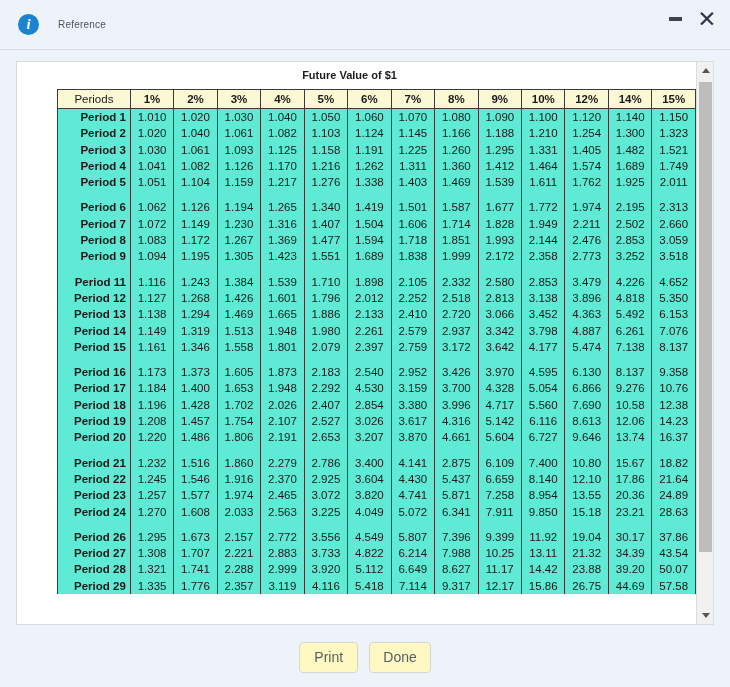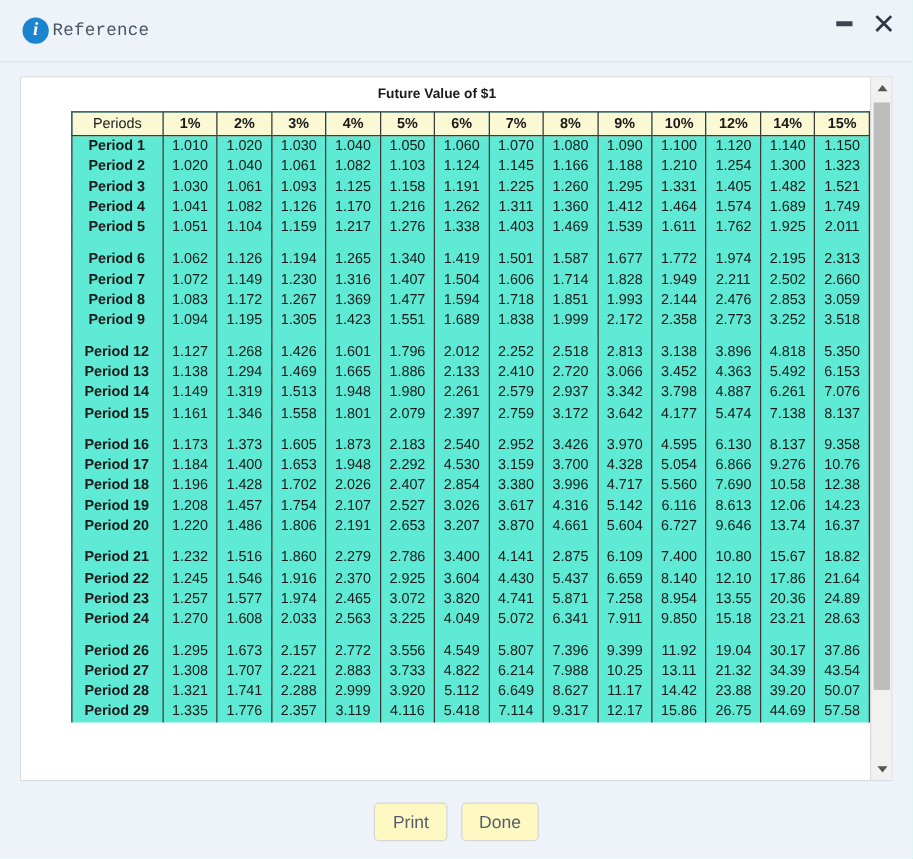--- a/index.html
+++ b/index.html
@@ -38,25 +38,24 @@
     color: #ffffff;
     font-family: "Liberation Serif", serif;
     font-size: 15px;
     font-weight: bold;
     font-style: italic;
     line-height: 21px;
     text-align: center;
     flex: 0 0 21px;
   }
   #window-title {
-    margin-left: 3px;
-    font-size: 14px;
+    margin-left: 19px;
+    font-size: 10px;
     color: #4a5560;
     letter-spacing: 0.2px;
-    font-family: Liberation Mono, monospace;
   }
   #win-controls {
     position: absolute;
     right: 8px;
     top: 4px;
     display: flex;
     align-items: center;
     gap: 2px;
   }
   .win-btn {
@@ -145,21 +144,21 @@
     font-size: 11.5px;
     height: 18px;
     line-height: 18px;
   }
   table#fv-table thead th.hdr-periods {
     font-weight: normal;
     width: 74px;
   }
   table#fv-table tbody td.rowlabel {
     font-weight: bold;
-    text-align: center;
+    text-align: right;
     padding-left: 3px;
     width: 74px;
     border-left: 1px solid #3a3a3a;
     border-right: 1px solid #3a3a3a;
     border-top: none;
     border-bottom: none;
   }
   table#fv-table tbody td.val {
     text-align: center;
     width: 44px;
@@ -455,20 +454,36 @@
                   <td class="val">&nbsp;</td>
                   <td class="val">&nbsp;</td>
                   <td class="val">&nbsp;</td>
                   <td class="val">&nbsp;</td>
                   <td class="val">&nbsp;</td>
                   <td class="val">&nbsp;</td>
                   <td class="val">&nbsp;</td>
                   <td class="val">&nbsp;</td>
                 </tr>
                 <tr>
+                  <td class="rowlabel">Period 11</td>
+                  <td class="val">1.116</td>
+                  <td class="val">1.243</td>
+                  <td class="val">1.384</td>
+                  <td class="val">1.539</td>
+                  <td class="val">1.710</td>
+                  <td class="val">1.898</td>
+                  <td class="val">2.105</td>
+                  <td class="val">2.332</td>
+                  <td class="val">2.580</td>
+                  <td class="val">2.853</td>
+                  <td class="val">3.479</td>
+                  <td class="val">4.226</td>
+                  <td class="val">4.652</td>
+                </tr>
+                <tr>
                   <td class="rowlabel">Period 12</td>
                   <td class="val">1.127</td>
                   <td class="val">1.268</td>
                   <td class="val">1.426</td>
                   <td class="val">1.601</td>
                   <td class="val">1.796</td>
                   <td class="val">2.012</td>
                   <td class="val">2.252</td>
                   <td class="val">2.518</td>
                   <td class="val">2.813</td>

